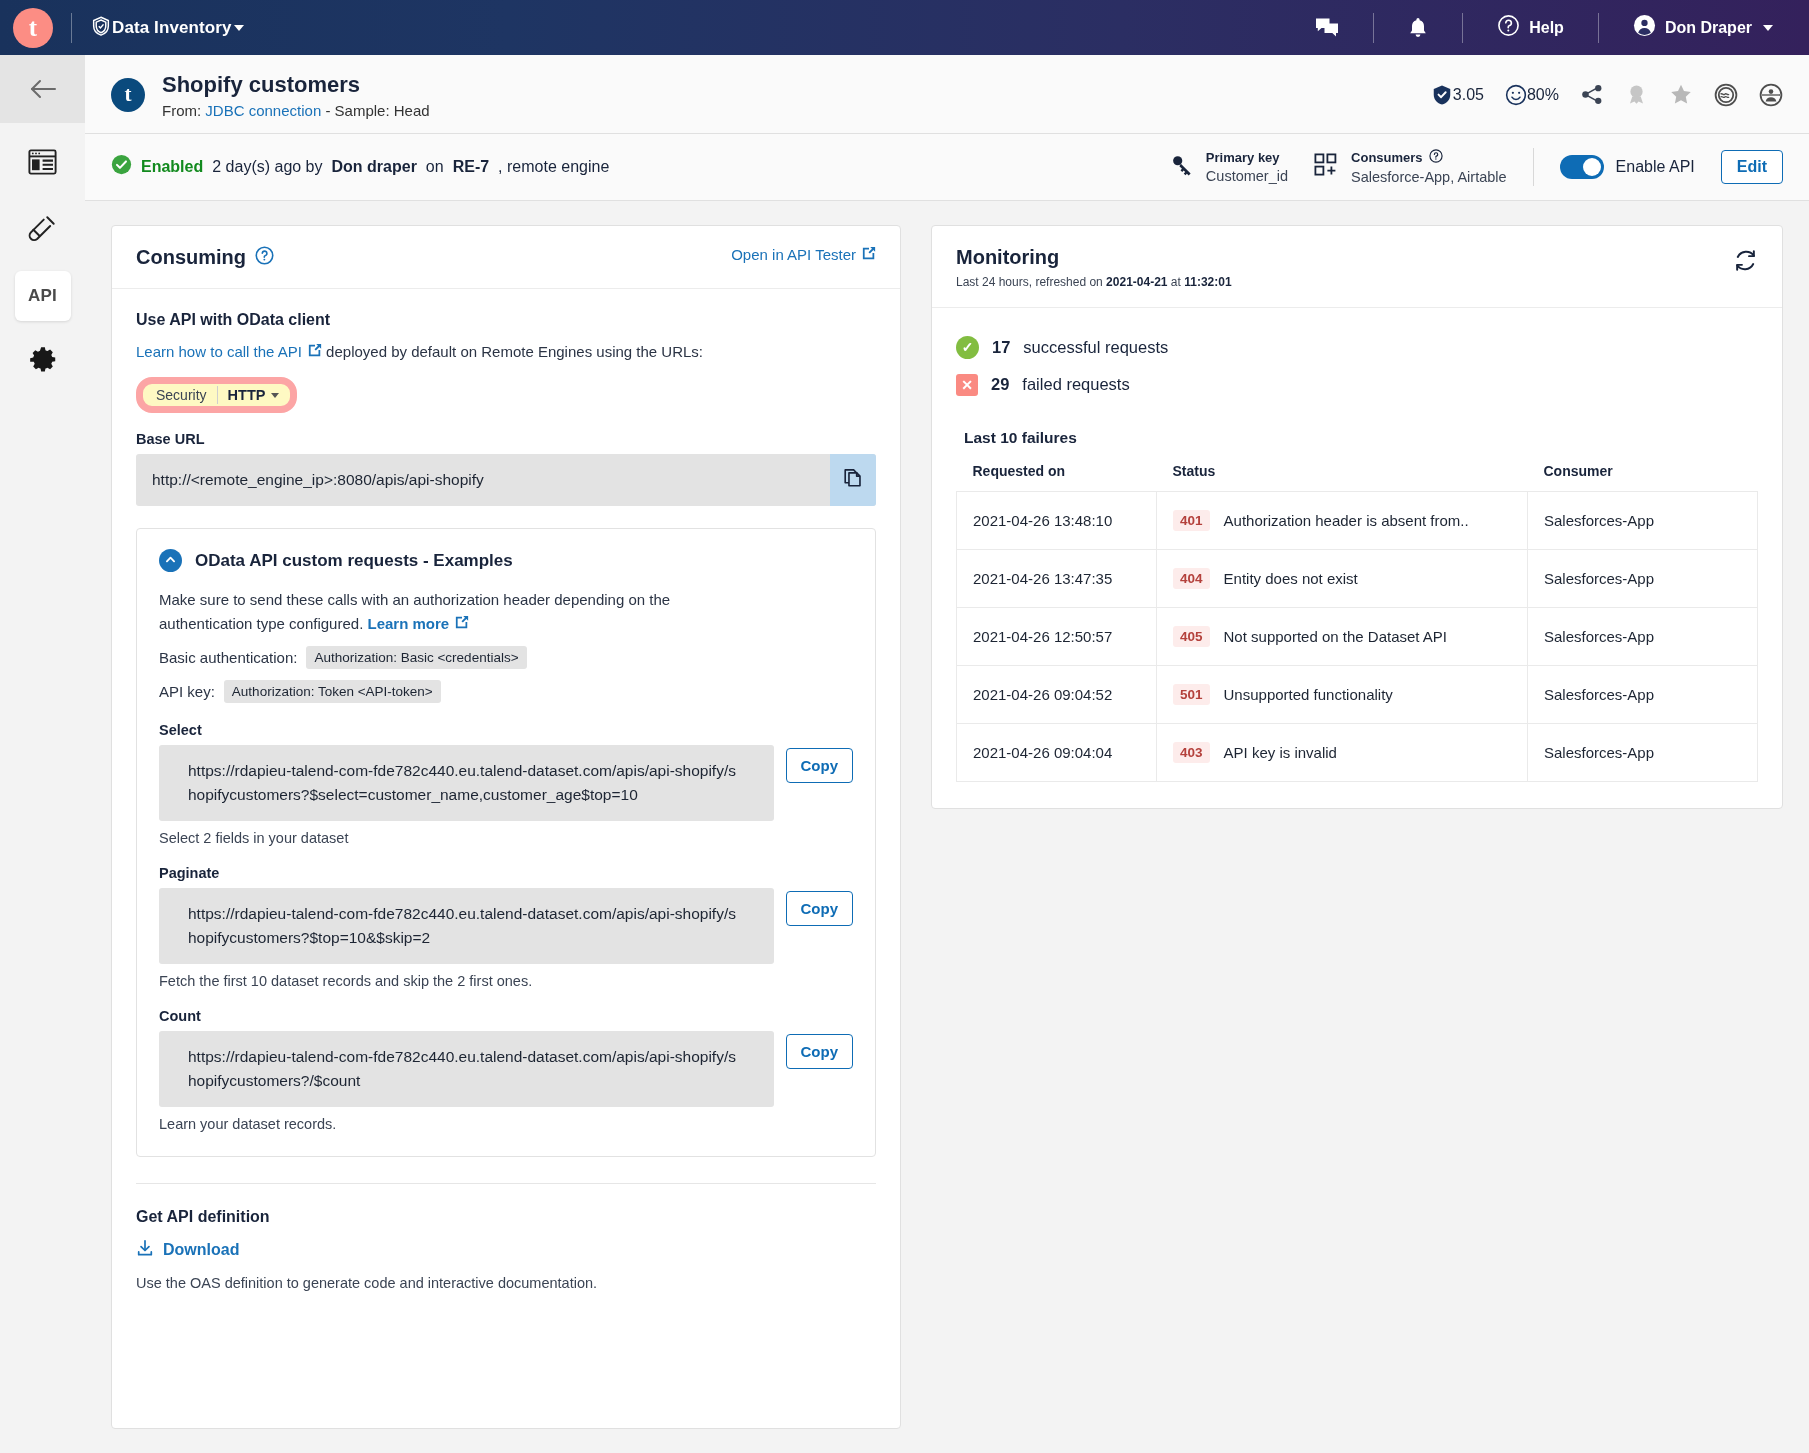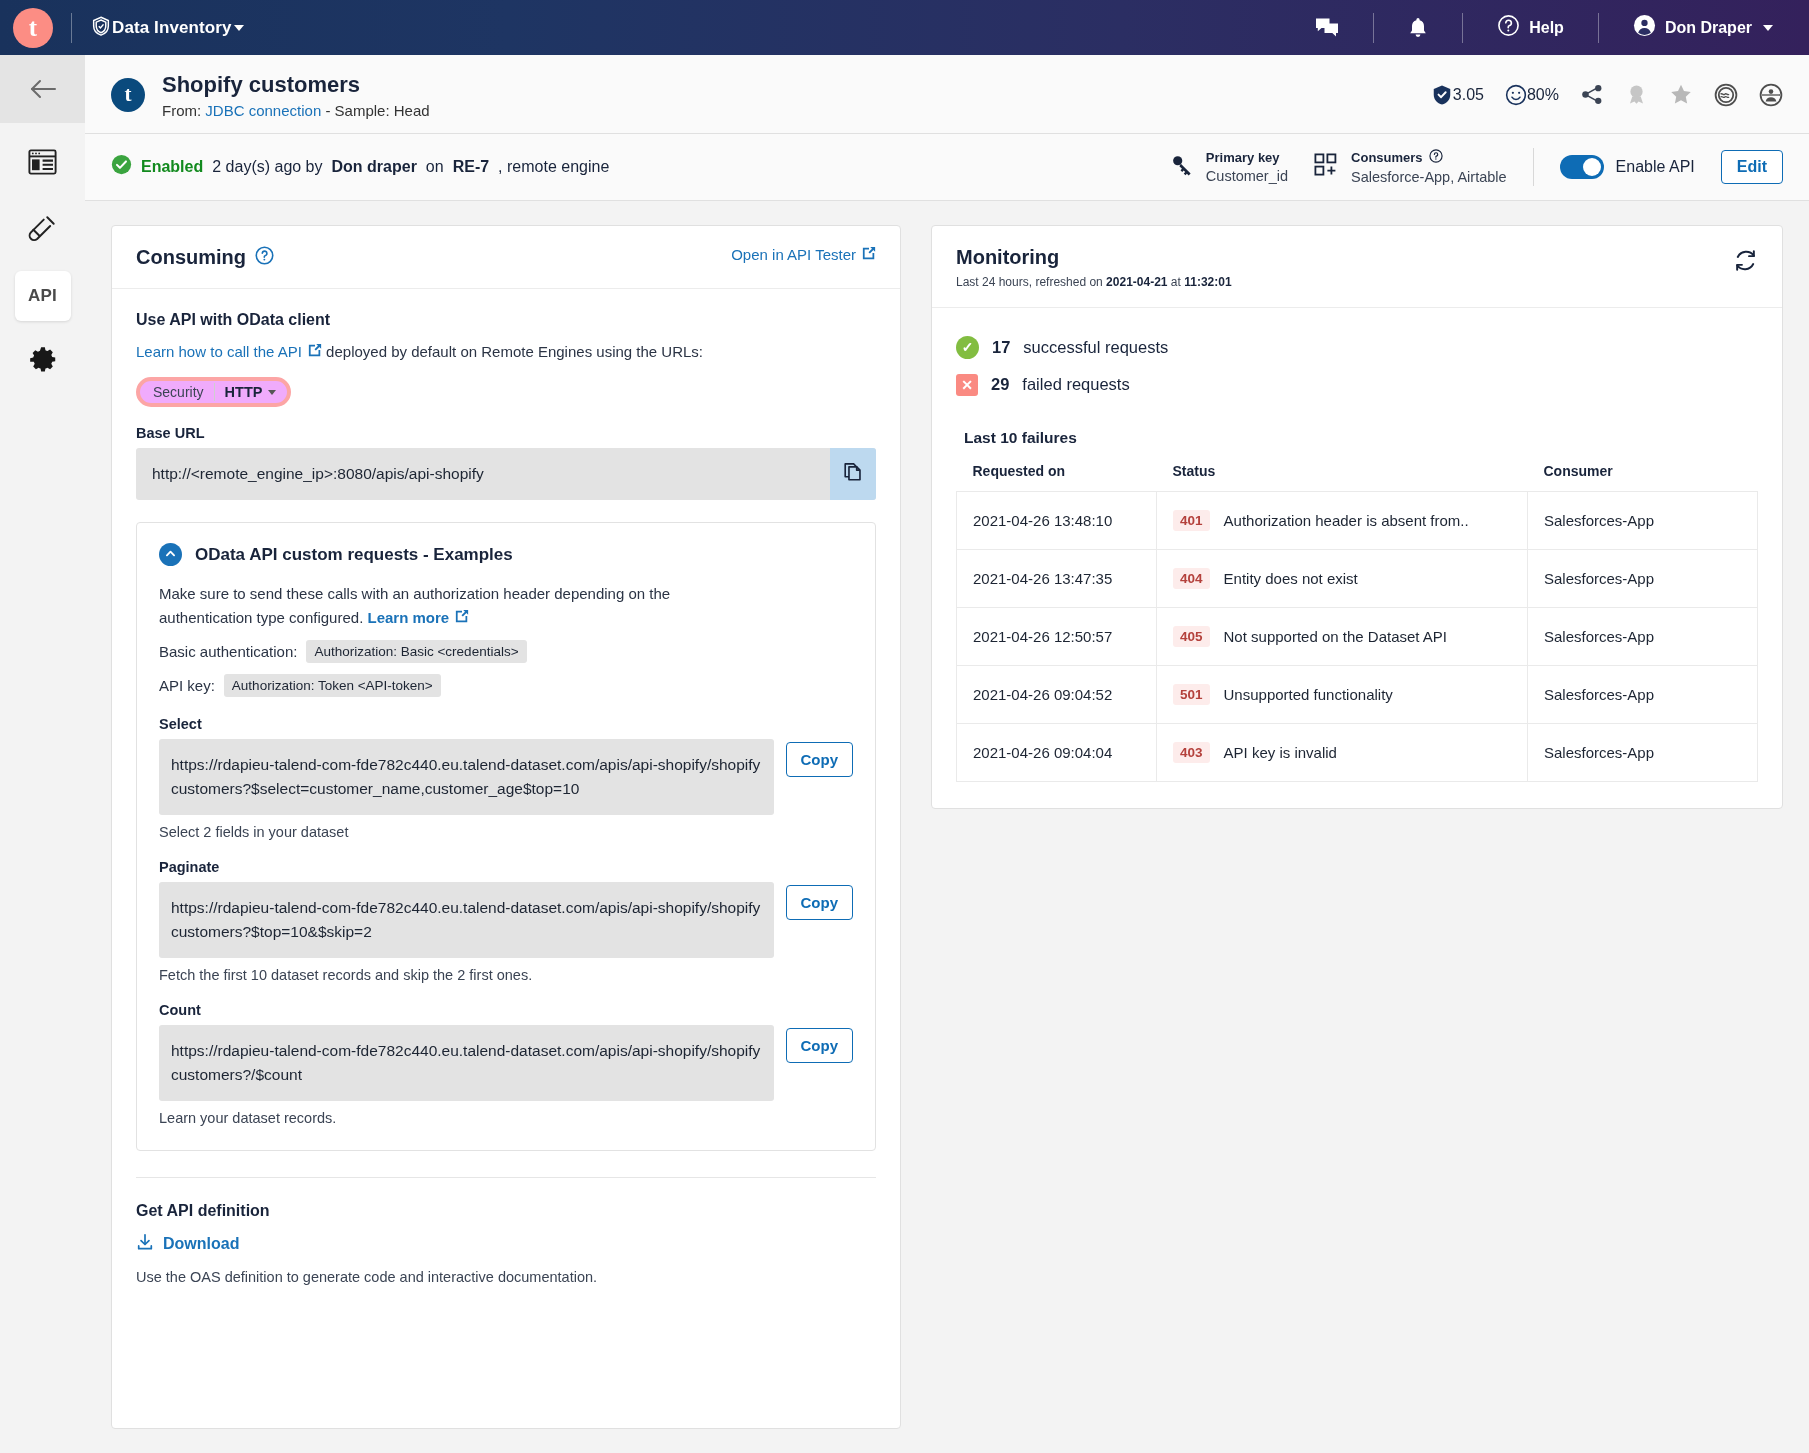--- a/index.html
+++ b/index.html
@@ -114,22 +114,22 @@
   .panel-sub { font-size:12px; color:#3b4454; margin-top:6px;}
   .panel-sub b { color:#19243b; }
   .link { color:#1a72b8; text-decoration:none; font-size:15px; cursor:pointer; display:inline-flex; align-items:center; gap:6px;}
   .panel-head .link { margin-left:auto; }
 
   .panel-body { padding: 22px 24px 26px 24px; }
   .sec-title { font-size:16px; font-weight:700; color:#19243b; margin-bottom: 12px;}
   .desc { font-size:15px; color:#2b3445; line-height:1.5;}
 
   .chip-security {
-    display:inline-flex; align-items:center; border:4px solid #fca5a5; border-radius:16px;
-    overflow:hidden; margin: 14px 0 0 0; height:30px; cursor:pointer; background:#f0abfc;
+    display:inline-flex; align-items:center; border:7px solid #fca5a5; border-radius:16px;
+    overflow:hidden; margin: 14px 0 0 0; height:36px; cursor:pointer; background:#fef9c3;
   }
   .chip-security .c1 { font-size:14px; color:#3b4454; padding: 0 10px 0 13px;}
   .chip-security .cdiv { width:1px;height:18px;background:#cfcfcf;}
   .chip-security .c2 { font-size:14.5px; font-weight:700; color:#19243b; padding: 0 11px 0 10px; display:flex;align-items:center;gap:6px;}
   .caret-sm { width:0;height:0;border-left:4px solid transparent;border-right:4px solid transparent;border-top:5px solid #555;}
 
   .field-label { font-size:14.5px; font-weight:700; color:#19243b; margin: 18px 0 7px 0;}
   .urlbox {
     display:flex; align-items:stretch; background:#e3e3e3; border-radius:3px; overflow:hidden;
   }
@@ -147,21 +147,21 @@
   }
   .ex-title { font-size:17px; font-weight:700; color:#19243b;}
   .ex-note { font-size:15px; color:#2b3445; margin-top:16px; line-height:1.55; max-width: 560px;}
   .authline { margin-top:11px; display:flex; align-items:center; gap:9px; font-size:15px; color:#2b3445;}
   .code-chip {
     background:#e3e3e3; border-radius:3px; padding: 4px 8px; font-size:13.5px; color:#1d2533;
   }
   .ex-block { margin-top: 19px; }
   .ex-row { display:flex; align-items:flex-start; gap:12px;}
   .ex-url {
-    flex:1; background:#e3e3e3; border-radius:3px; padding: 14px 12px;
+    flex:1; background:#e3e3e3; border-radius:3px; padding: 14px 29px;
     font-size:15.5px; color:#1d2533; line-height:1.55; word-break:break-all;
   }
   .btn-copy {
     border:1px solid #0e6cb5; color:#0e6cb5; background:#fff; border-radius:4px;
     font-size:15px; font-weight:700; padding:8px 14px; cursor:pointer; margin-top:3px;
     font-family:"Liberation Sans",sans-serif;
   }
   .ex-hint { font-size:14.5px; color:#3b4454; margin-top:9px;}
 
   .divider { height:1px; background:#e6e6e6; margin: 26px 0 0 0;}

